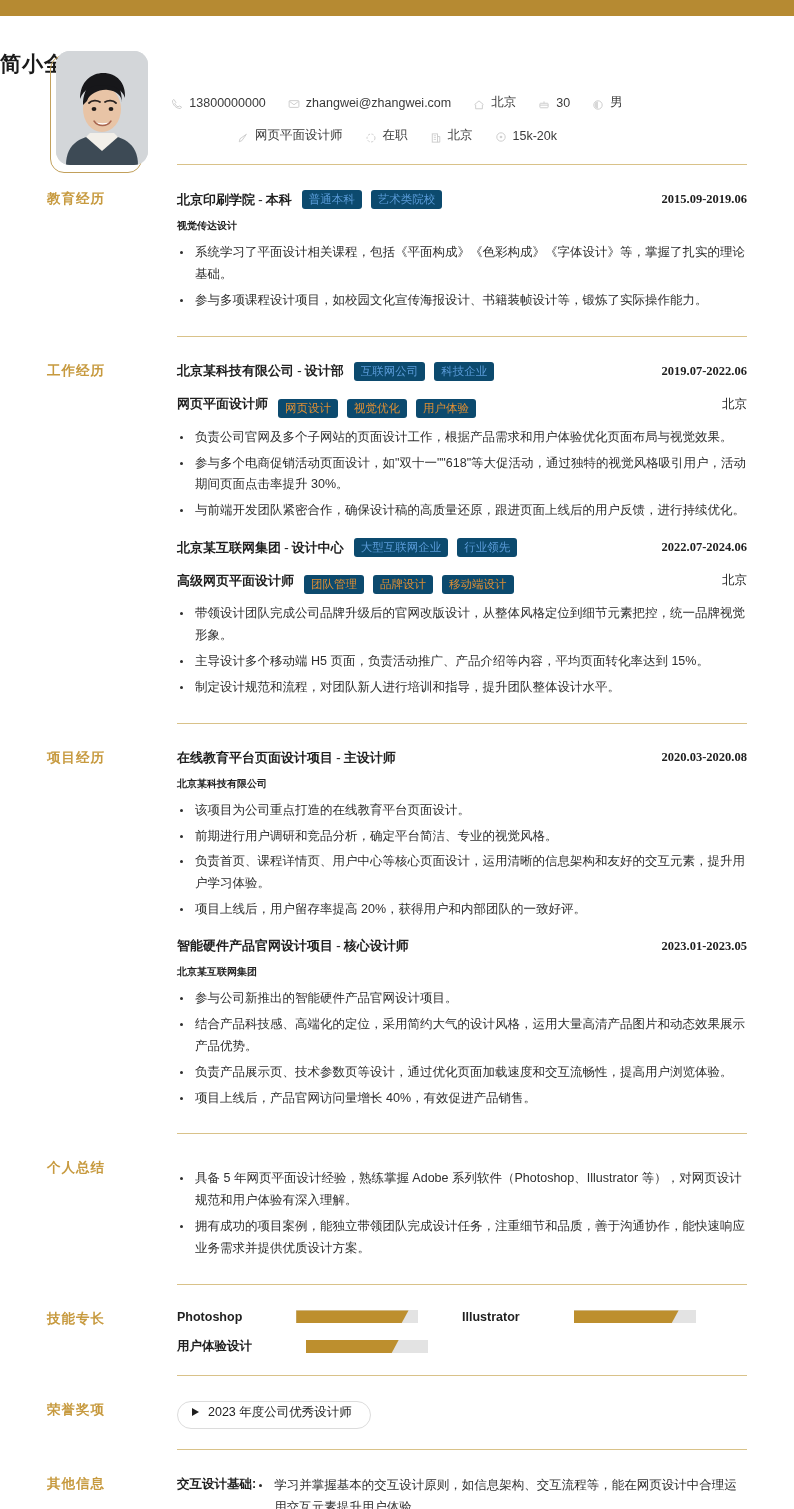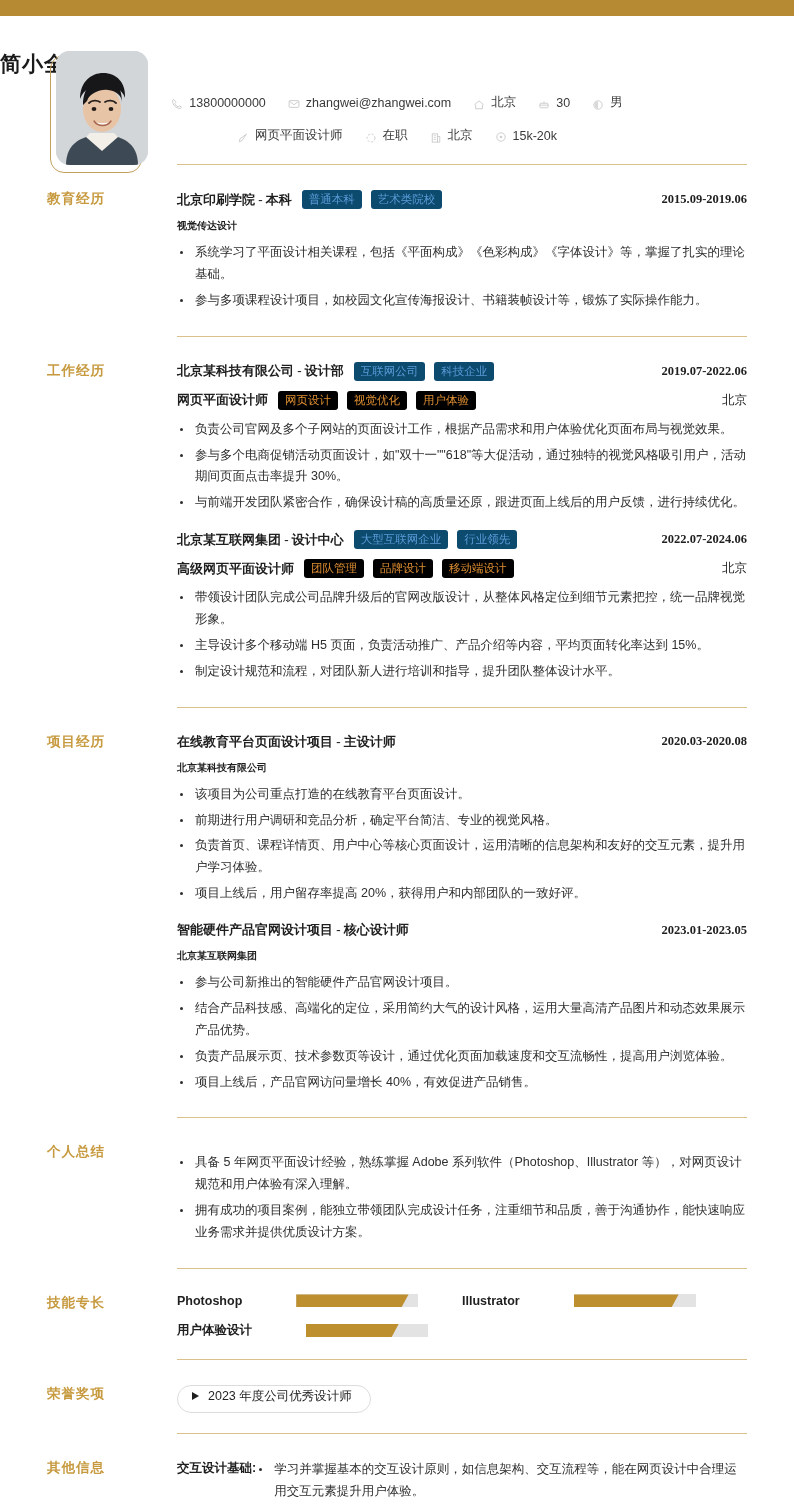--- a/index.html
+++ b/index.html
@@ -151,21 +151,21 @@
   .tag {
     display: inline-block;
     font-size: 11.5px;
     padding: 2px 7px;
     border-radius: 3px;
     margin-right: 9px;
     line-height: 15px;
     white-space: nowrap;
   }
   .tag.blue  { background: #0c4a6e; color: #5a9bd8; }
-  .tag.orange{ background: #000000; color: #e08f33; }
+  .tag.orange{ background: #0c4a6e; color: #e08f33; margin-top: 8px; }
 
   .subline {
     font-size: 10px;
     font-weight: bold;
     color: #1f1f1f;
     margin-top: 10px;
   }
   .row2 { margin-top: 10px; }
 
   ul.bullets {

